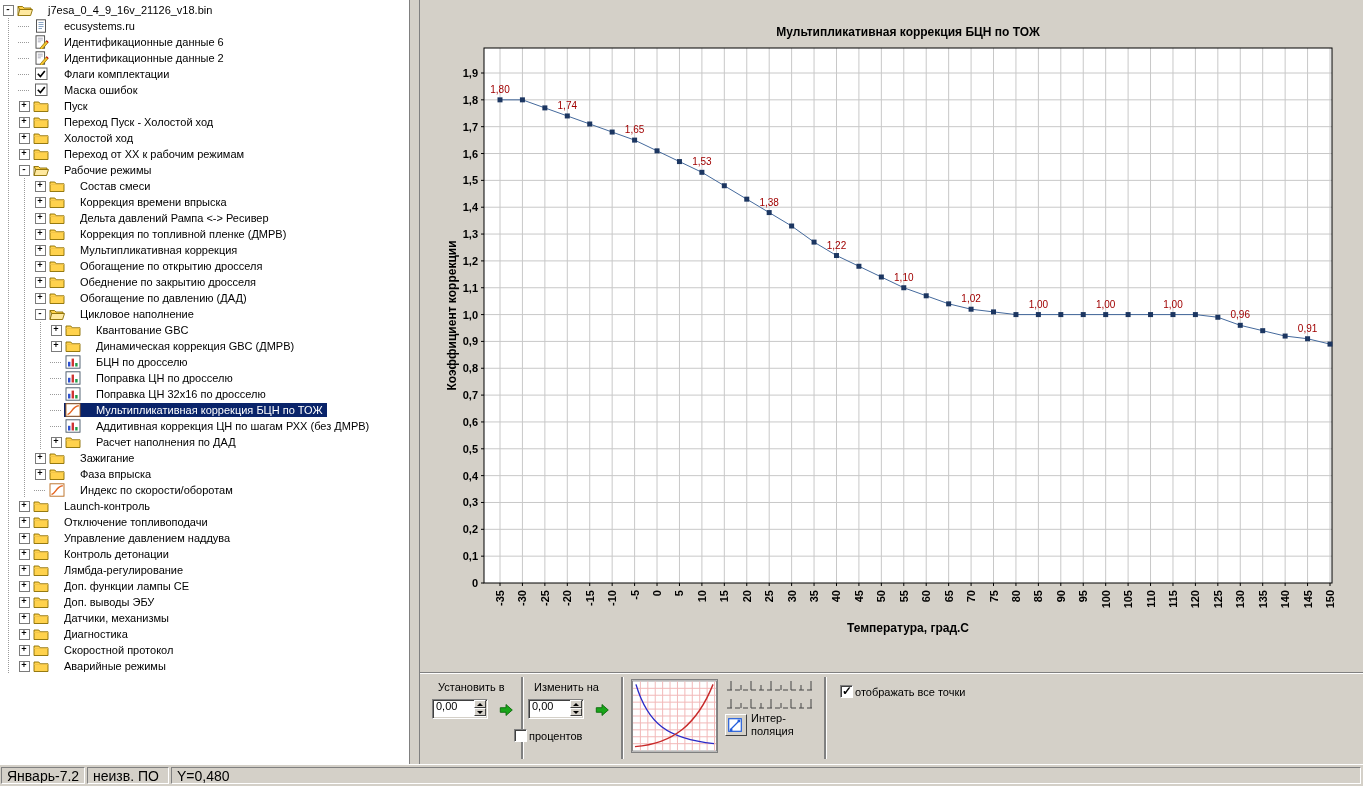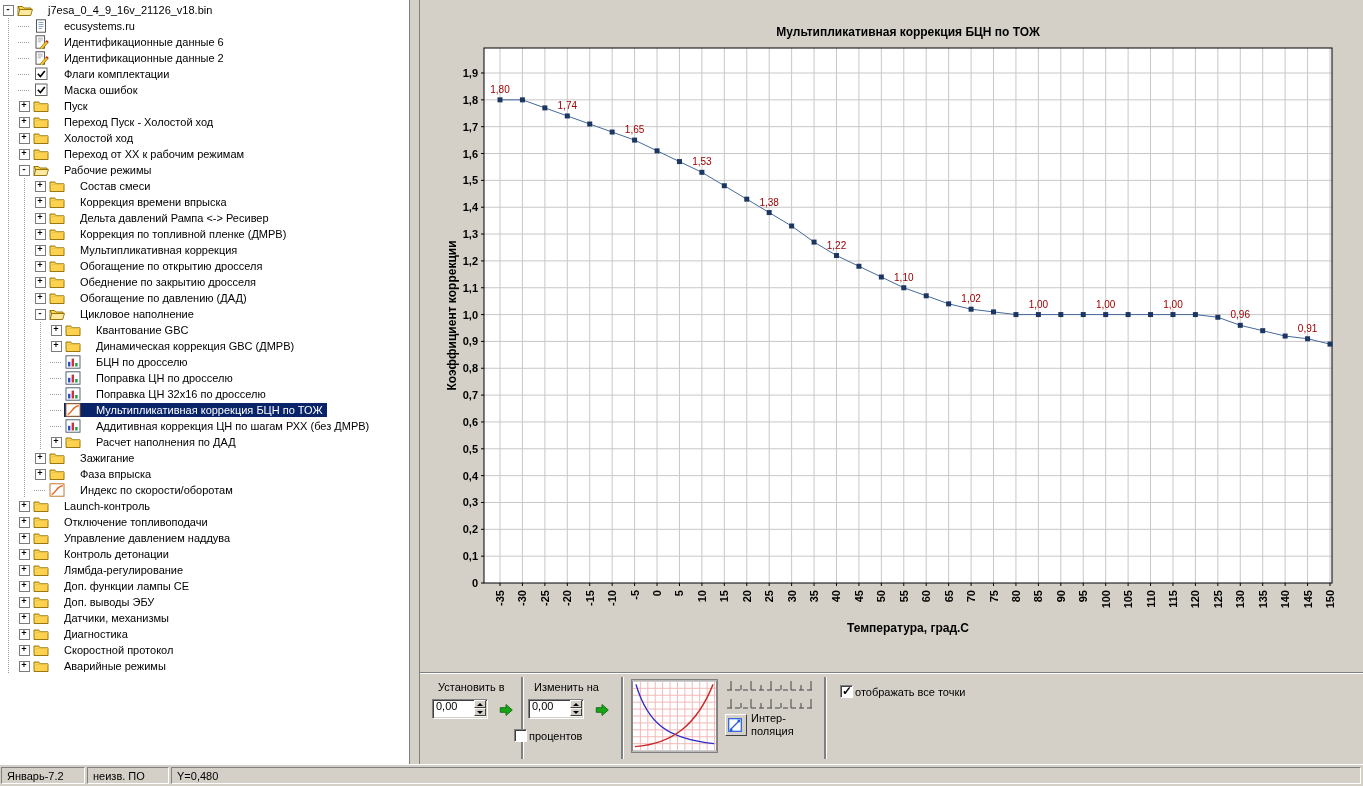--- a/index.html
+++ b/index.html
@@ -62,21 +62,21 @@
   .cbox.checked::after{content:"✓";position:absolute;left:1px;top:-2px;font-size:12px;font-weight:bold;color:#000}
   .interp-label{display:inline-block;width:54px;line-height:1.15;font-size:11px;vertical-align:middle}
   .interpbtn{width:22px;height:22px;background:#d4d0c8;border:1px solid;border-color:#fff #404040 #404040 #fff;
              padding:2px;margin-right:4px;cursor:pointer;vertical-align:middle}
   .interpbtn svg{display:block;width:14px;height:14px}
 
   
   .statusbar{position:absolute;left:0;right:0;bottom:0;height:22px;background:#d4d0c8;
              display:flex;gap:2px;padding:2px 2px 2px 1px;border-top:1px solid #fff}
   .sbcell{border:1px solid;border-color:#808080 #fff #fff #808080;padding:1px 5px;
-          font-size:11px;display:flex;align-items:center;overflow:hidden;white-space:nowrap}
+          font-size:14px;display:flex;align-items:center;overflow:hidden;white-space:nowrap}
   .sbcell.c1{width:84px}
   .sbcell.c2{width:82px}
   .sbcell.c3{flex:1}
 </style>
 </head>
 <body>
 
 <div class="tree-panel">
     <div class="tree-row">
       <span class="expcell">

